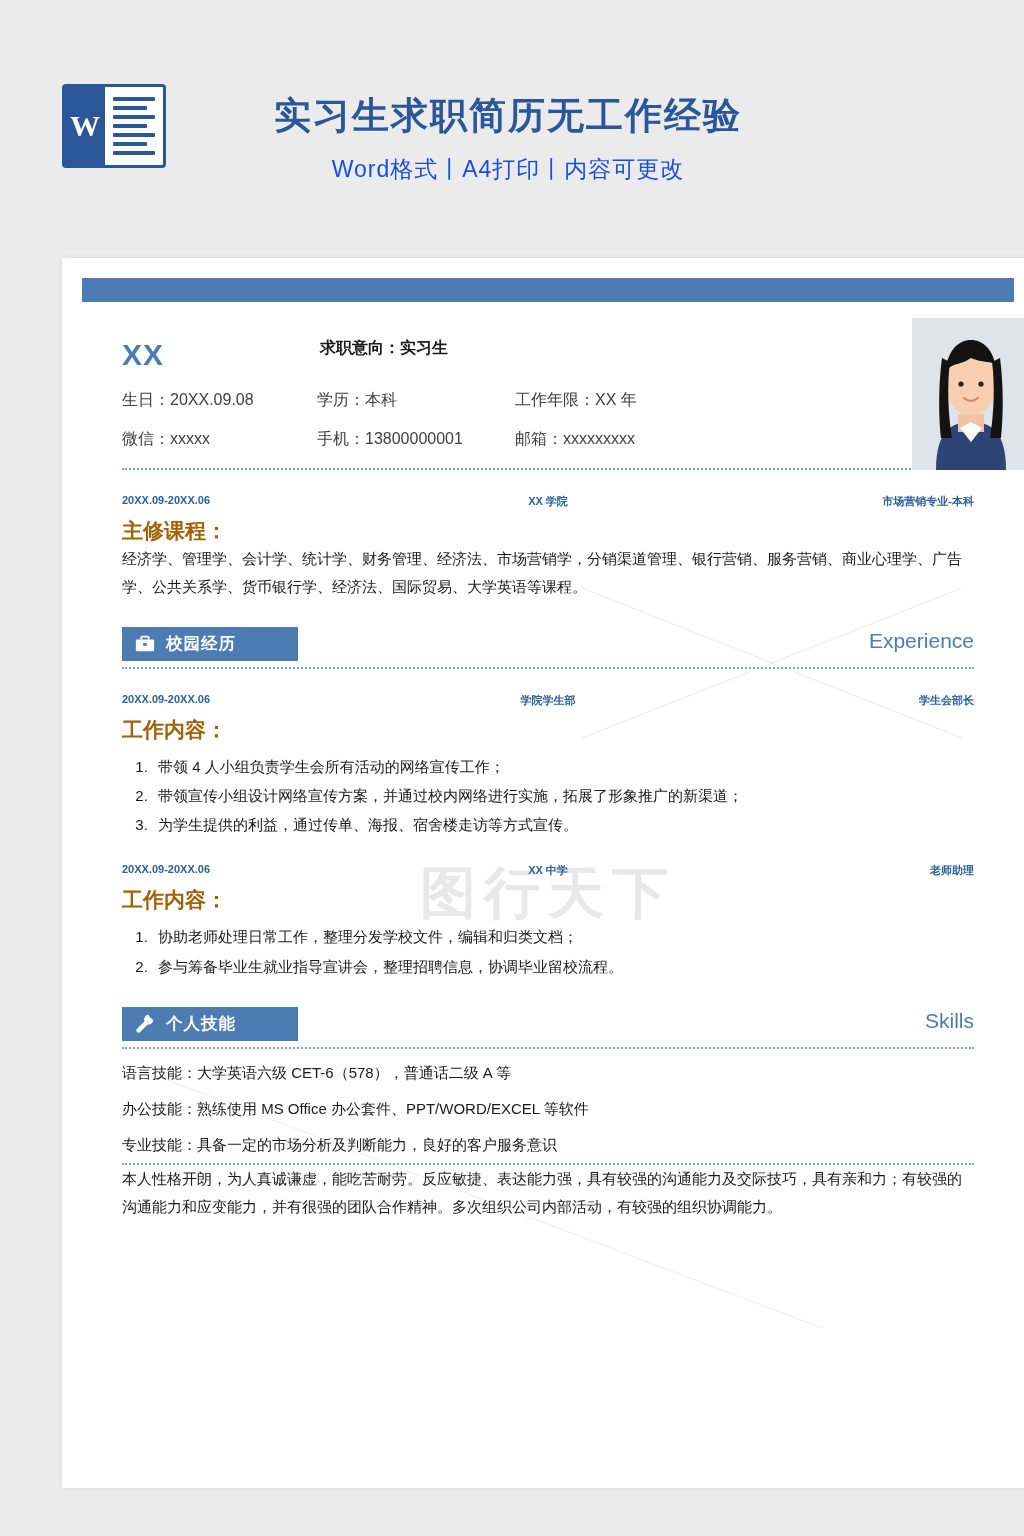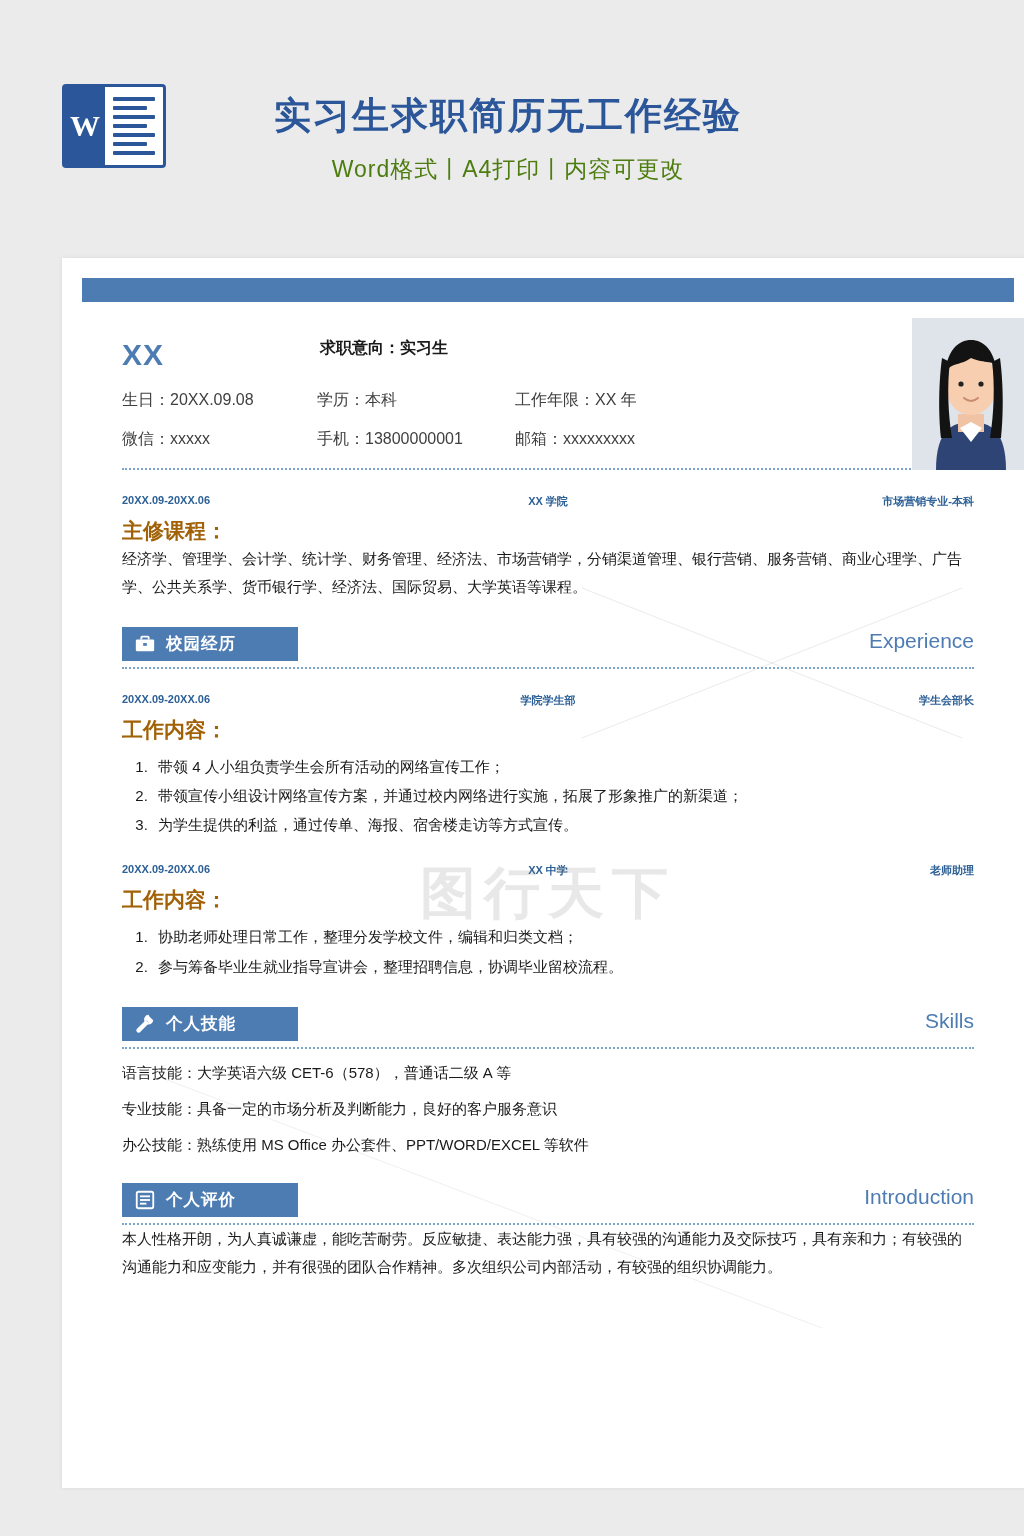--- a/index.html
+++ b/index.html
@@ -74,21 +74,21 @@
   }
   .header-title {
     color: #2b579a;
     font-size: 37px;
     font-weight: bold;
     letter-spacing: 2px;
     line-height: 1.3;
   }
   .header-sub {
     margin-top: 14px;
-    color: #4d7c0f;
+    color: #1d4ed8;
     font-size: 23px;
     letter-spacing: 1px;
   }
 
   
   .sheet {
     position: absolute;
     left: 62px;
     top: 258px;
     width: 972px;
@@ -393,41 +393,27 @@
         </div>
         <div class="tag-en">Skills</div>
       </div>
       <div class="dotline"></div>
 
       <div class="skills-wrap">
         <div class="skill-line">
           <b>语言技能：</b><span>大学英语六级 CET-6（578），普通话二级 A 等</span>
         </div>
         <div class="skill-line">
+          <b>办公技能：</b><span>熟练使用 MS Office 办公套件、PPT/WORD/EXCEL 等软件</span>
+        </div>
+        <div class="skill-line">
           <b>专业技能：</b><span>具备一定的市场分析及判断能力，良好的客户服务意识</span>
         </div>
-        <div class="skill-line">
-          <b>办公技能：</b><span>熟练使用 MS Office 办公套件、PPT/WORD/EXCEL 等软件</span>
-        </div>
-      </div>
-
-      <div class="section-head">
-        <div class="tag">
-          <span class="tag-icon">
-            <svg width="22" height="22" viewBox="0 0 24 24">
-                <rect x="3" y="3" width="18" height="18" rx="2" fill="none" stroke="#ffffff" stroke-width="2"></rect>
-                <rect x="6.5" y="7" width="11" height="2" fill="#ffffff"></rect>
-                <rect x="6.5" y="11" width="11" height="2" fill="#ffffff"></rect>
-                <rect x="6.5" y="15" width="7" height="2" fill="#ffffff"></rect>
-              </svg>
-          </span>
-          <span class="tag-label">个人评价</span>
-        </div>
-        <div class="tag-en">Introduction</div>
-      </div>
+      </div>
+
       <div class="dotline"></div>
 
       <div class="para">本人性格开朗，为人真诚谦虚，能吃苦耐劳。反应敏捷、表达能力强，具有较强的沟通能力及交际技巧，具有亲和力；有较强的沟通能力和应变能力，并有很强的团队合作精神。多次组织公司内部活动，有较强的组织协调能力。</div>
     </div>
 
     <svg class="wm-lines">
       <line x1="520" y1="330" x2="900" y2="480" stroke="rgba(140,140,140,0.18)" stroke-width="1"></line>
       <line x1="520" y1="480" x2="900" y2="330" stroke="rgba(140,140,140,0.18)" stroke-width="1"></line>
       <line x1="100" y1="820" x2="760" y2="1070" stroke="rgba(140,140,140,0.14)" stroke-width="1"></line>
     </svg>

